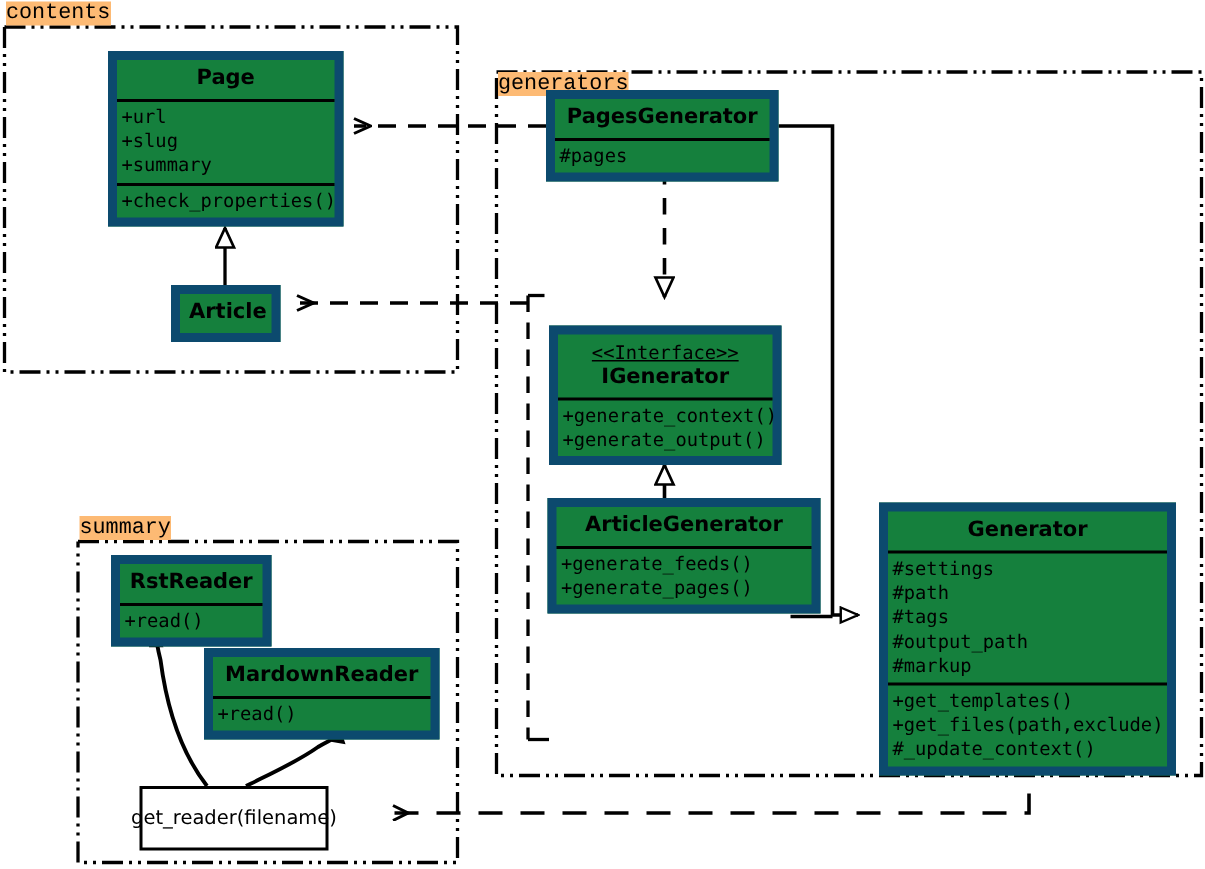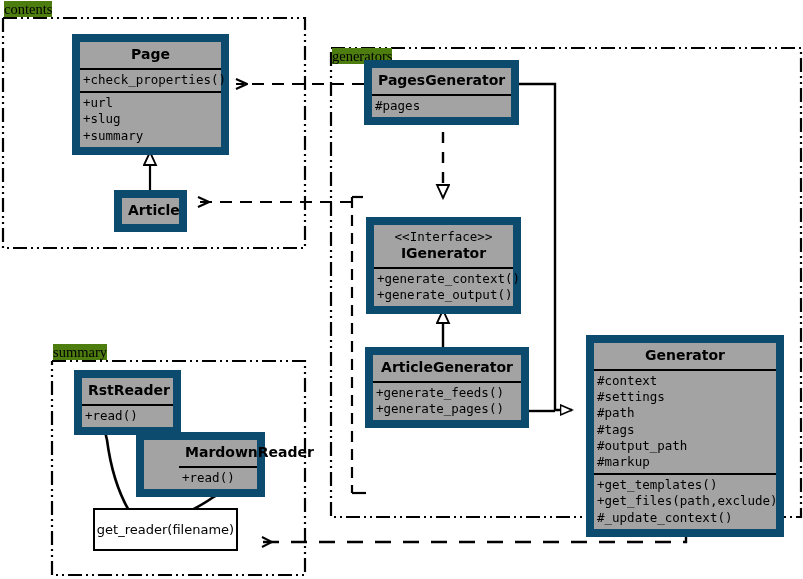--- a/index.html
+++ b/index.html
@@ -18,41 +18,42 @@
   #svg-layer {
     position: absolute;
     left: 0;
     top: 0;
     width: 803px;
     height: 579px;
   }
   .uml-class {
     position: absolute;
     box-sizing: border-box;
-    border: 8px solid #0c4a6e;
-    background: #a3a3a3;
+    border: 6px solid #0c4a6e;
+    background: #15803d;
     z-index: 5;
   }
   .uml-title {
     box-sizing: border-box;
     text-align: center;
     font-weight: bold;
     font-size: 14px;
     font-family: "DejaVu Sans", sans-serif;
     color: #000;
     padding: 4px 6px 5px 6px;
     line-height: 17px;
     white-space: nowrap;
   }
   .uml-stereotype {
     display: block;
     font-weight: normal;
     font-size: 12.5px;
     font-family: "DejaVu Sans Mono", monospace;
     line-height: 16px;
+    text-decoration: underline;
   }
   .uml-compartment {
     box-sizing: border-box;
     border-top: 2px solid #000;
     padding: 2px 2px 3px 3px;
     font-family: "DejaVu Sans Mono", monospace;
     font-size: 12.5px;
     line-height: 16.2px;
     color: #000;
     white-space: nowrap;
@@ -69,24 +70,24 @@
     display: flex;
     align-items: center;
     justify-content: center;
     font-family: "DejaVu Sans", sans-serif;
     font-size: 13px;
     color: #000;
     z-index: 5;
   }
   .pkg-label {
     position: absolute;
-    font-family: Liberation Serif, serif;
+    font-family: Liberation Mono, monospace;
     font-size: 14.5px;
     color: #000;
-    background: #4d7c0f;
+    background: #fdba74;
     z-index: 4;
     white-space: nowrap;
     line-height: 16px;
   }
 </style>
 </head>
 <body>
 
 <div id="canvas">
 
@@ -170,26 +171,26 @@
 
   <div class="pkg-label" style="left:4px; top:1px;">contents</div>
 
   <div class="pkg-label" style="left:332px; top:48px;">generators</div>
 
   <div class="pkg-label" style="left:53px; top:344px;">summary</div>
 
   <div class="uml-class" style="left:72px; top:34px; width:157px;">
     <div class="uml-title">Page</div>
     <div class="uml-compartment">
-      <span class="row">+check_properties()</span>
-    </div>
-    <div class="uml-compartment">
       <span class="row">+url</span>
       <span class="row">+slug</span>
       <span class="row">+summary</span>
+    </div>
+    <div class="uml-compartment">
+      <span class="row">+check_properties()</span>
     </div>
   </div>
 
   <div class="uml-class" style="left:114px; top:190px; width:73px;">
     <div class="uml-title">Article</div>
   </div>
 
   <div class="uml-class" style="left:364px; top:60px; width:155px;">
     <div class="uml-title">PagesGenerator</div>
     <div class="uml-compartment">
@@ -201,56 +202,55 @@
     <div class="uml-title">
       <span class="uml-stereotype">&lt;&lt;Interface&gt;&gt;</span>
       <span>IGenerator</span>
     </div>
     <div class="uml-compartment">
       <span class="row">+generate_context()</span>
       <span class="row">+generate_output()</span>
     </div>
   </div>
 
-  <div class="uml-class" style="left:365px; top:347px; width:164px;">
+  <div class="uml-class" style="left:365px; top:332px; width:182px;">
     <div class="uml-title">ArticleGenerator</div>
     <div class="uml-compartment">
       <span class="row">+generate_feeds()</span>
       <span class="row">+generate_pages()</span>
     </div>
   </div>
 
   <div class="uml-class" style="left:586px; top:335px; width:198px;">
     <div class="uml-title">Generator</div>
     <div class="uml-compartment">
-      <span class="row">#context</span>
       <span class="row">#settings</span>
       <span class="row">#path</span>
       <span class="row">#tags</span>
       <span class="row">#output_path</span>
       <span class="row">#markup</span>
     </div>
     <div class="uml-compartment">
       <span class="row">+get_templates()</span>
       <span class="row">+get_files(path,exclude)</span>
       <span class="row">#_update_context()</span>
     </div>
   </div>
 
   <div class="uml-class" style="left:74px; top:370px; width:107px;">
     <div class="uml-title">RstReader</div>
     <div class="uml-compartment">
       <span class="row">+read()</span>
     </div>
   </div>
 
-  <div class="uml-class" style="left:136px; top:432px; width:129px;padding-left:35px;">
+  <div class="uml-class" style="left:136px; top:432px; width:157px;">
     <div class="uml-title">MardownReader</div>
     <div class="uml-compartment">
       <span class="row">+read()</span>
     </div>
   </div>
 
-  <div class="plain-box" style="left:93px; top:508px; width:145px; height:43px;">
+  <div class="plain-box" style="left:93px; top:524px; width:126px; height:43px;">
     <span>get_reader(filename)</span>
   </div>
 
 </div>
 
 </body></html>

